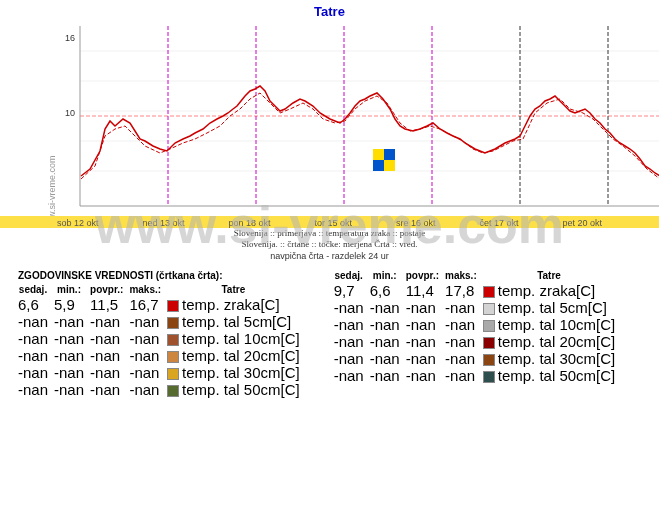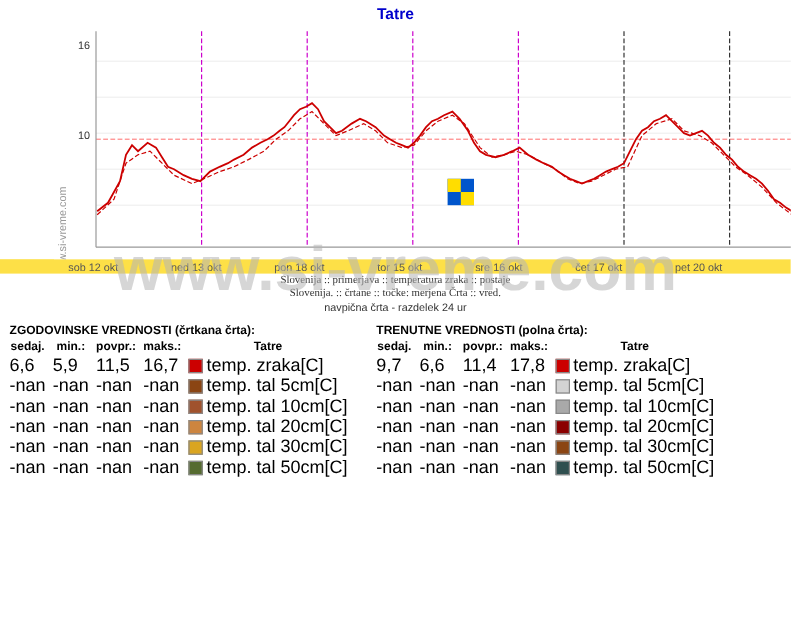--- a/index.html
+++ b/index.html
@@ -74,21 +74,21 @@
 
     .legend-line1 {
       color: #333;
       font-size: 9px;
       text-align: center;
       padding-bottom: 1px;
       font-family: Liberation Serif, serif;
     }
 
     .data-section {
-      padding: 6px 10px 2px 8px;
+      padding: 6px 10px 2px 18px;
     }
 
     .section-header {
       font-size: 10px;
       font-weight: bold;
       color: #000;
       margin-bottom: 3px;
     }
 
     .data-table {
@@ -440,21 +440,20 @@
     <td>-nan</td>
     <td>
       <span class="color-swatch" style="background:#556b2f;"></span>temp. tal 50cm[C]
     </td>
   </tr>
         </tbody>
     </table>
   </div>
 
   <div class="left-col data-section">
-    <div class="section-header">TRENUTNE VREDNOSTI (polna črta):</div>
     <table class="data-table">
       <thead>
         <tr>
           <th>sedaj.</th>
           <th>min.:</th>
           <th>povpr.:</th>
           <th>maks.:</th>
           <th>Tatre</th>
         </tr>
       </thead>

